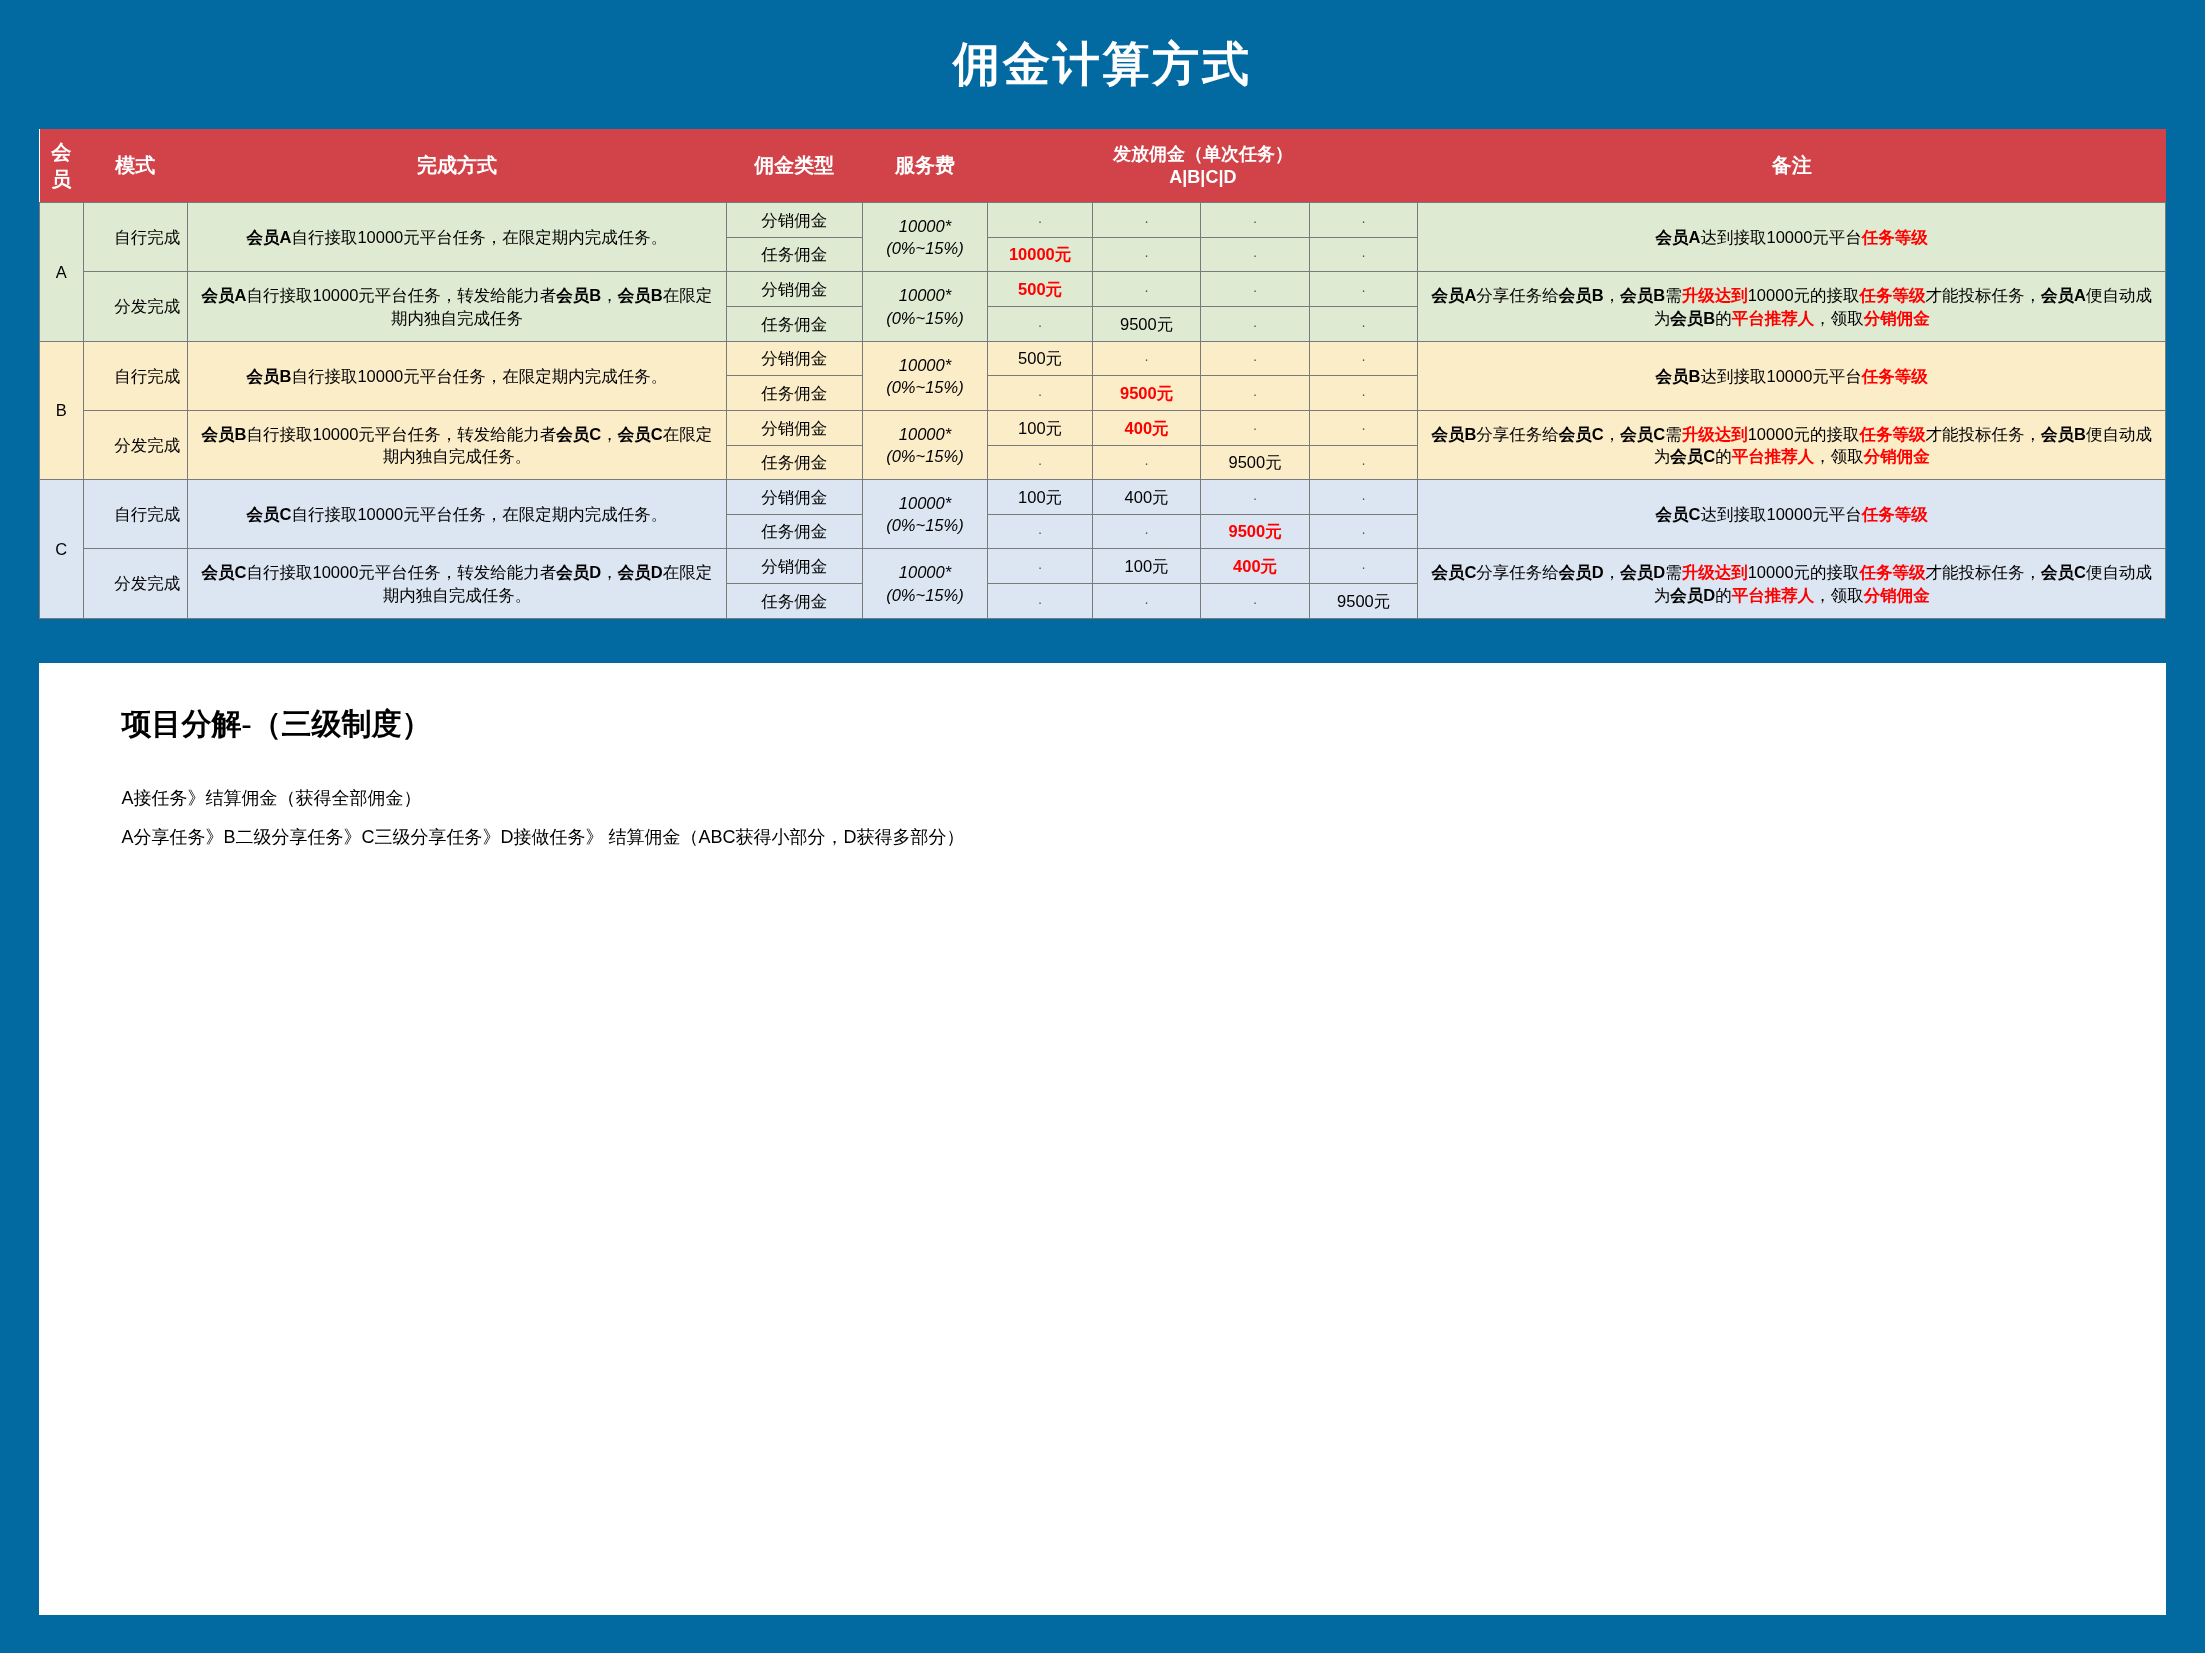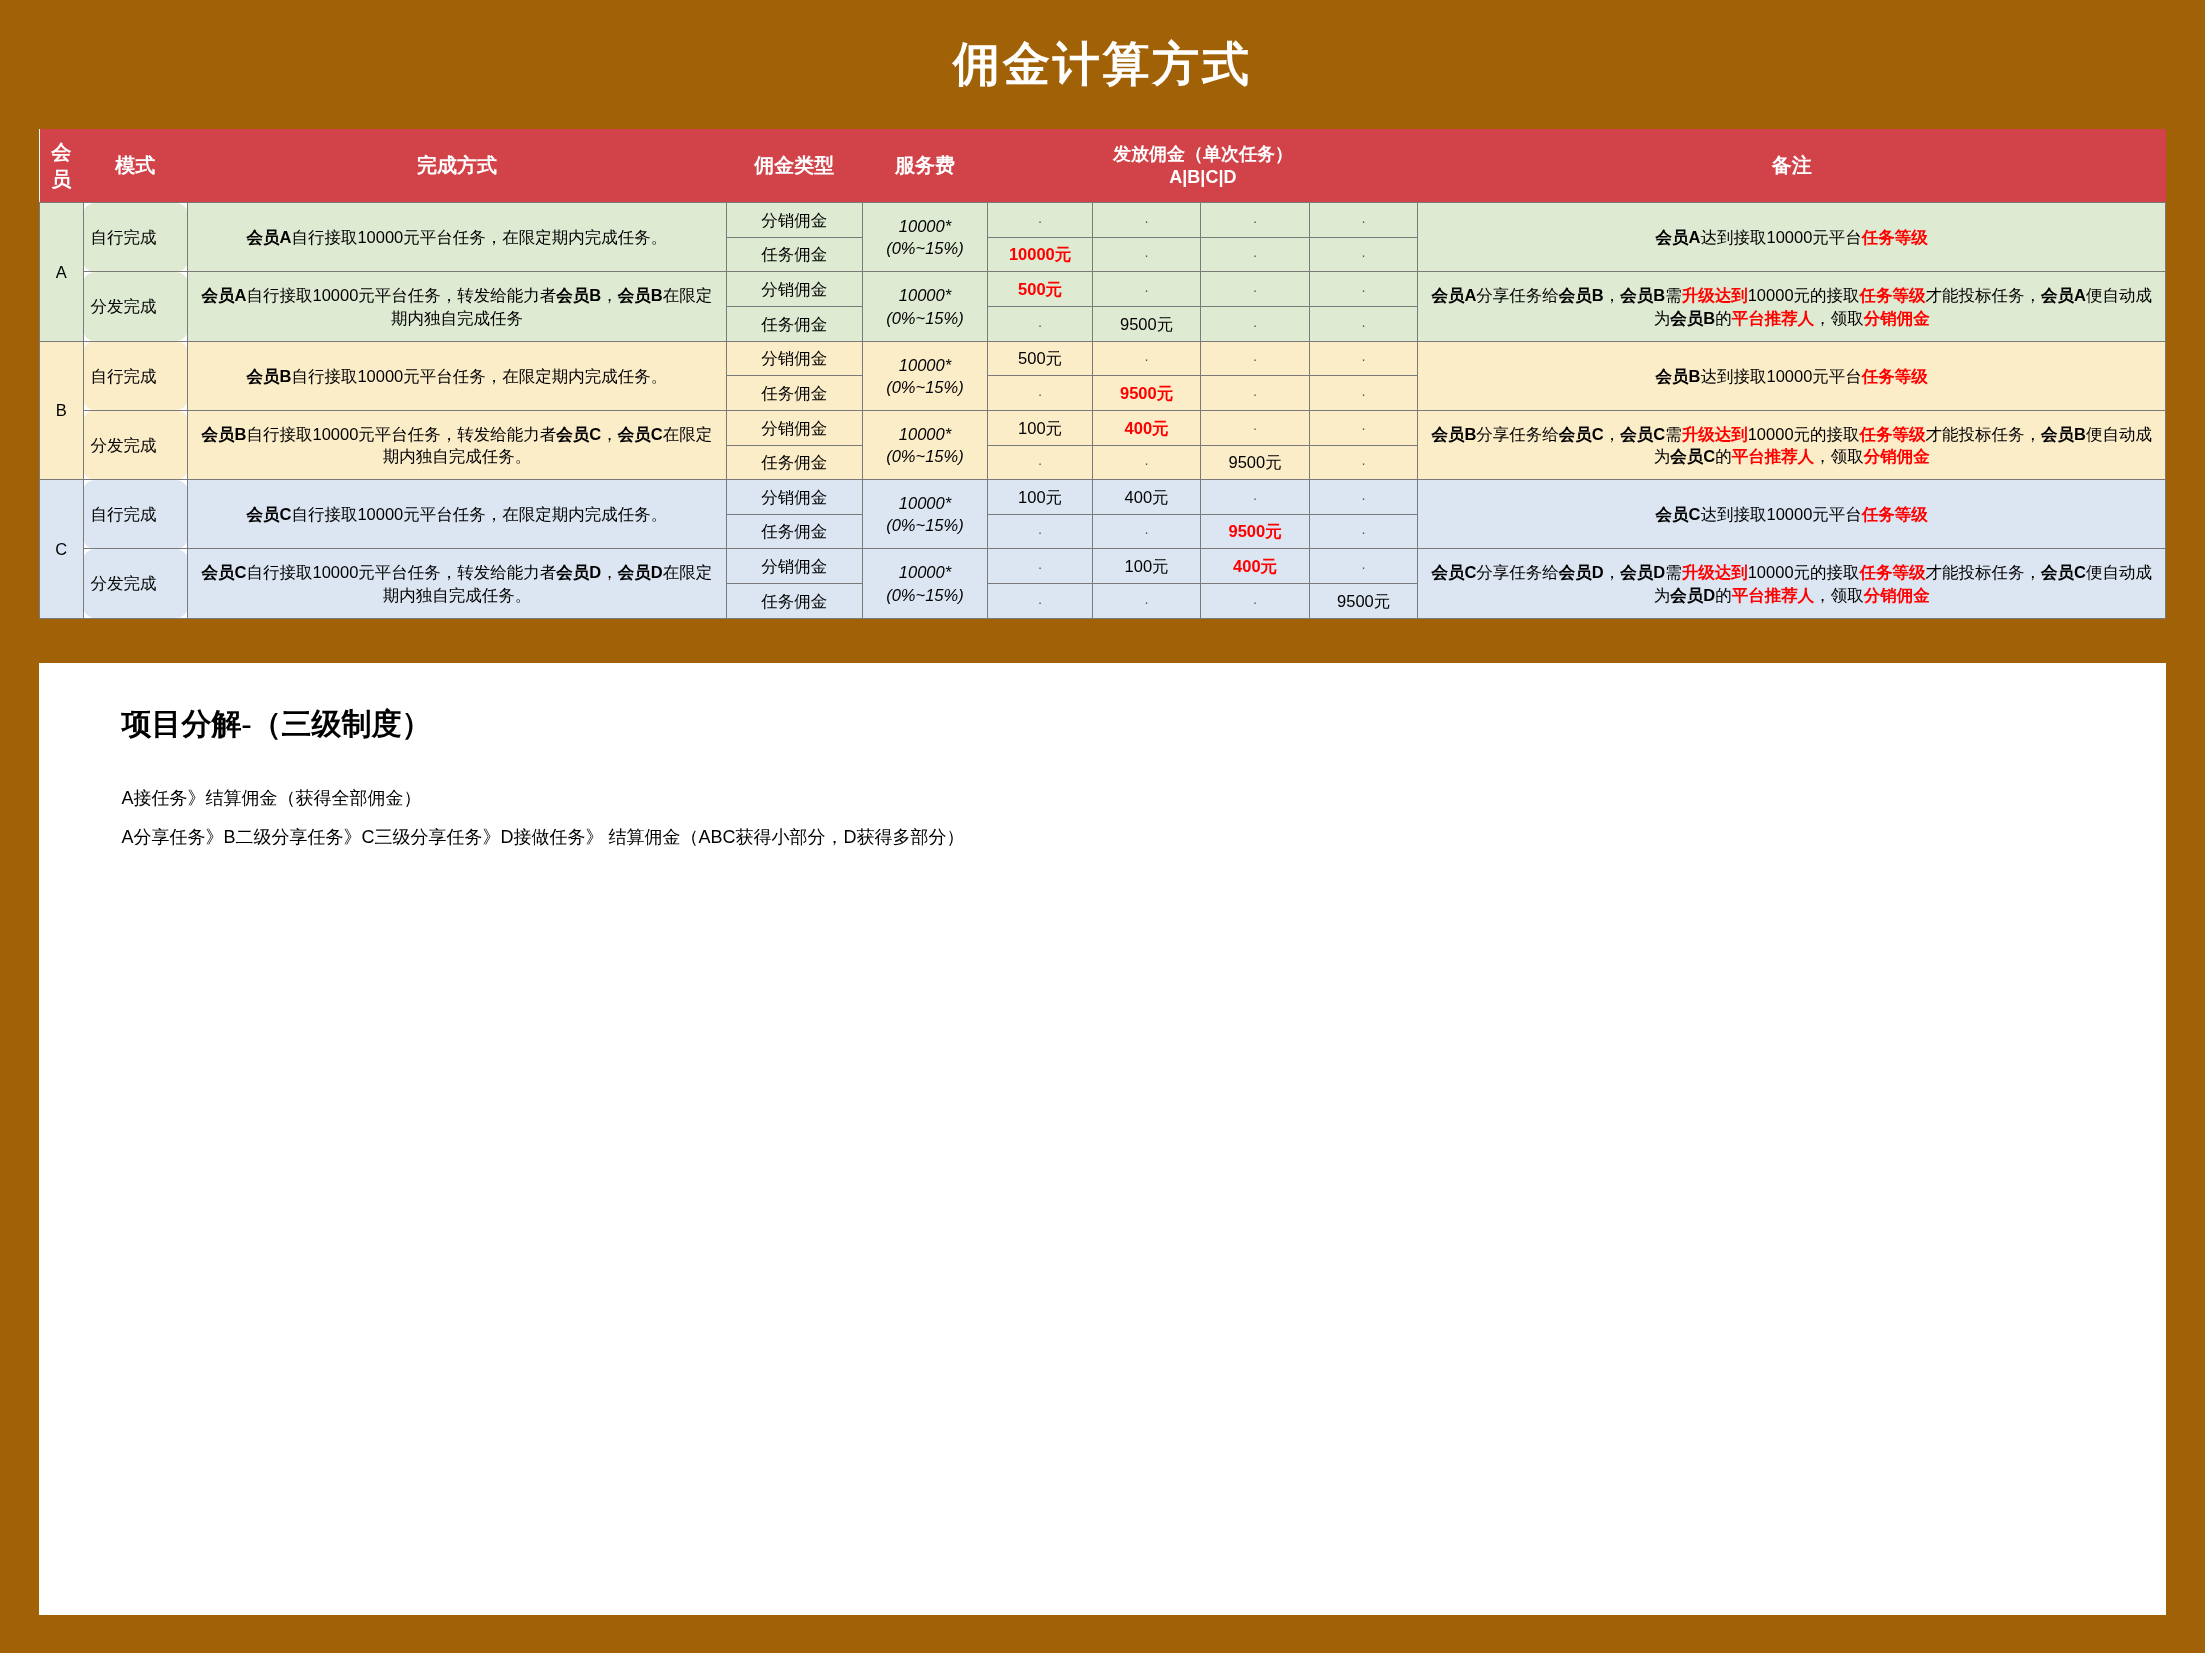--- a/index.html
+++ b/index.html
@@ -10,21 +10,21 @@
     width: 2205px;
     height: 1654px;
     background: #d81f21;
     font-family: "Liberation Sans", "DejaVu Sans", sans-serif;
     overflow: hidden;
   }
   .page {
     position: relative;
     width: 2205px;
     height: 1654px;
-    background: #a16207;
+    background: #0369a1;
     box-sizing: border-box;
   }
   .title {
     text-align: center;
     color: #ffffff;
     font-size: 47px;
     font-weight: bold;
     letter-spacing: 2.8px;
     padding-top: 33px;
     font-family: "Liberation Serif", "DejaVu Serif", serif;
@@ -61,24 +61,23 @@
     color: #000000;
     padding: 5.5px 6.9px;
     vertical-align: middle;
     line-height: 1.35;
   }
   td.member {
     text-align: center;
     font-size: 18px;
   }
   td.mode {
-    text-align: left;
+    text-align: right;
     font-size: 17px;
     padding: 4.1px 2.8px;
-    border-radius: 12px;
   }
   td.method {
     font-size: 16.5px;
     text-align: center;
     line-height: 1.45;
   }
   td.ctype {
     text-align: center;
     font-size: 17px;
   }

